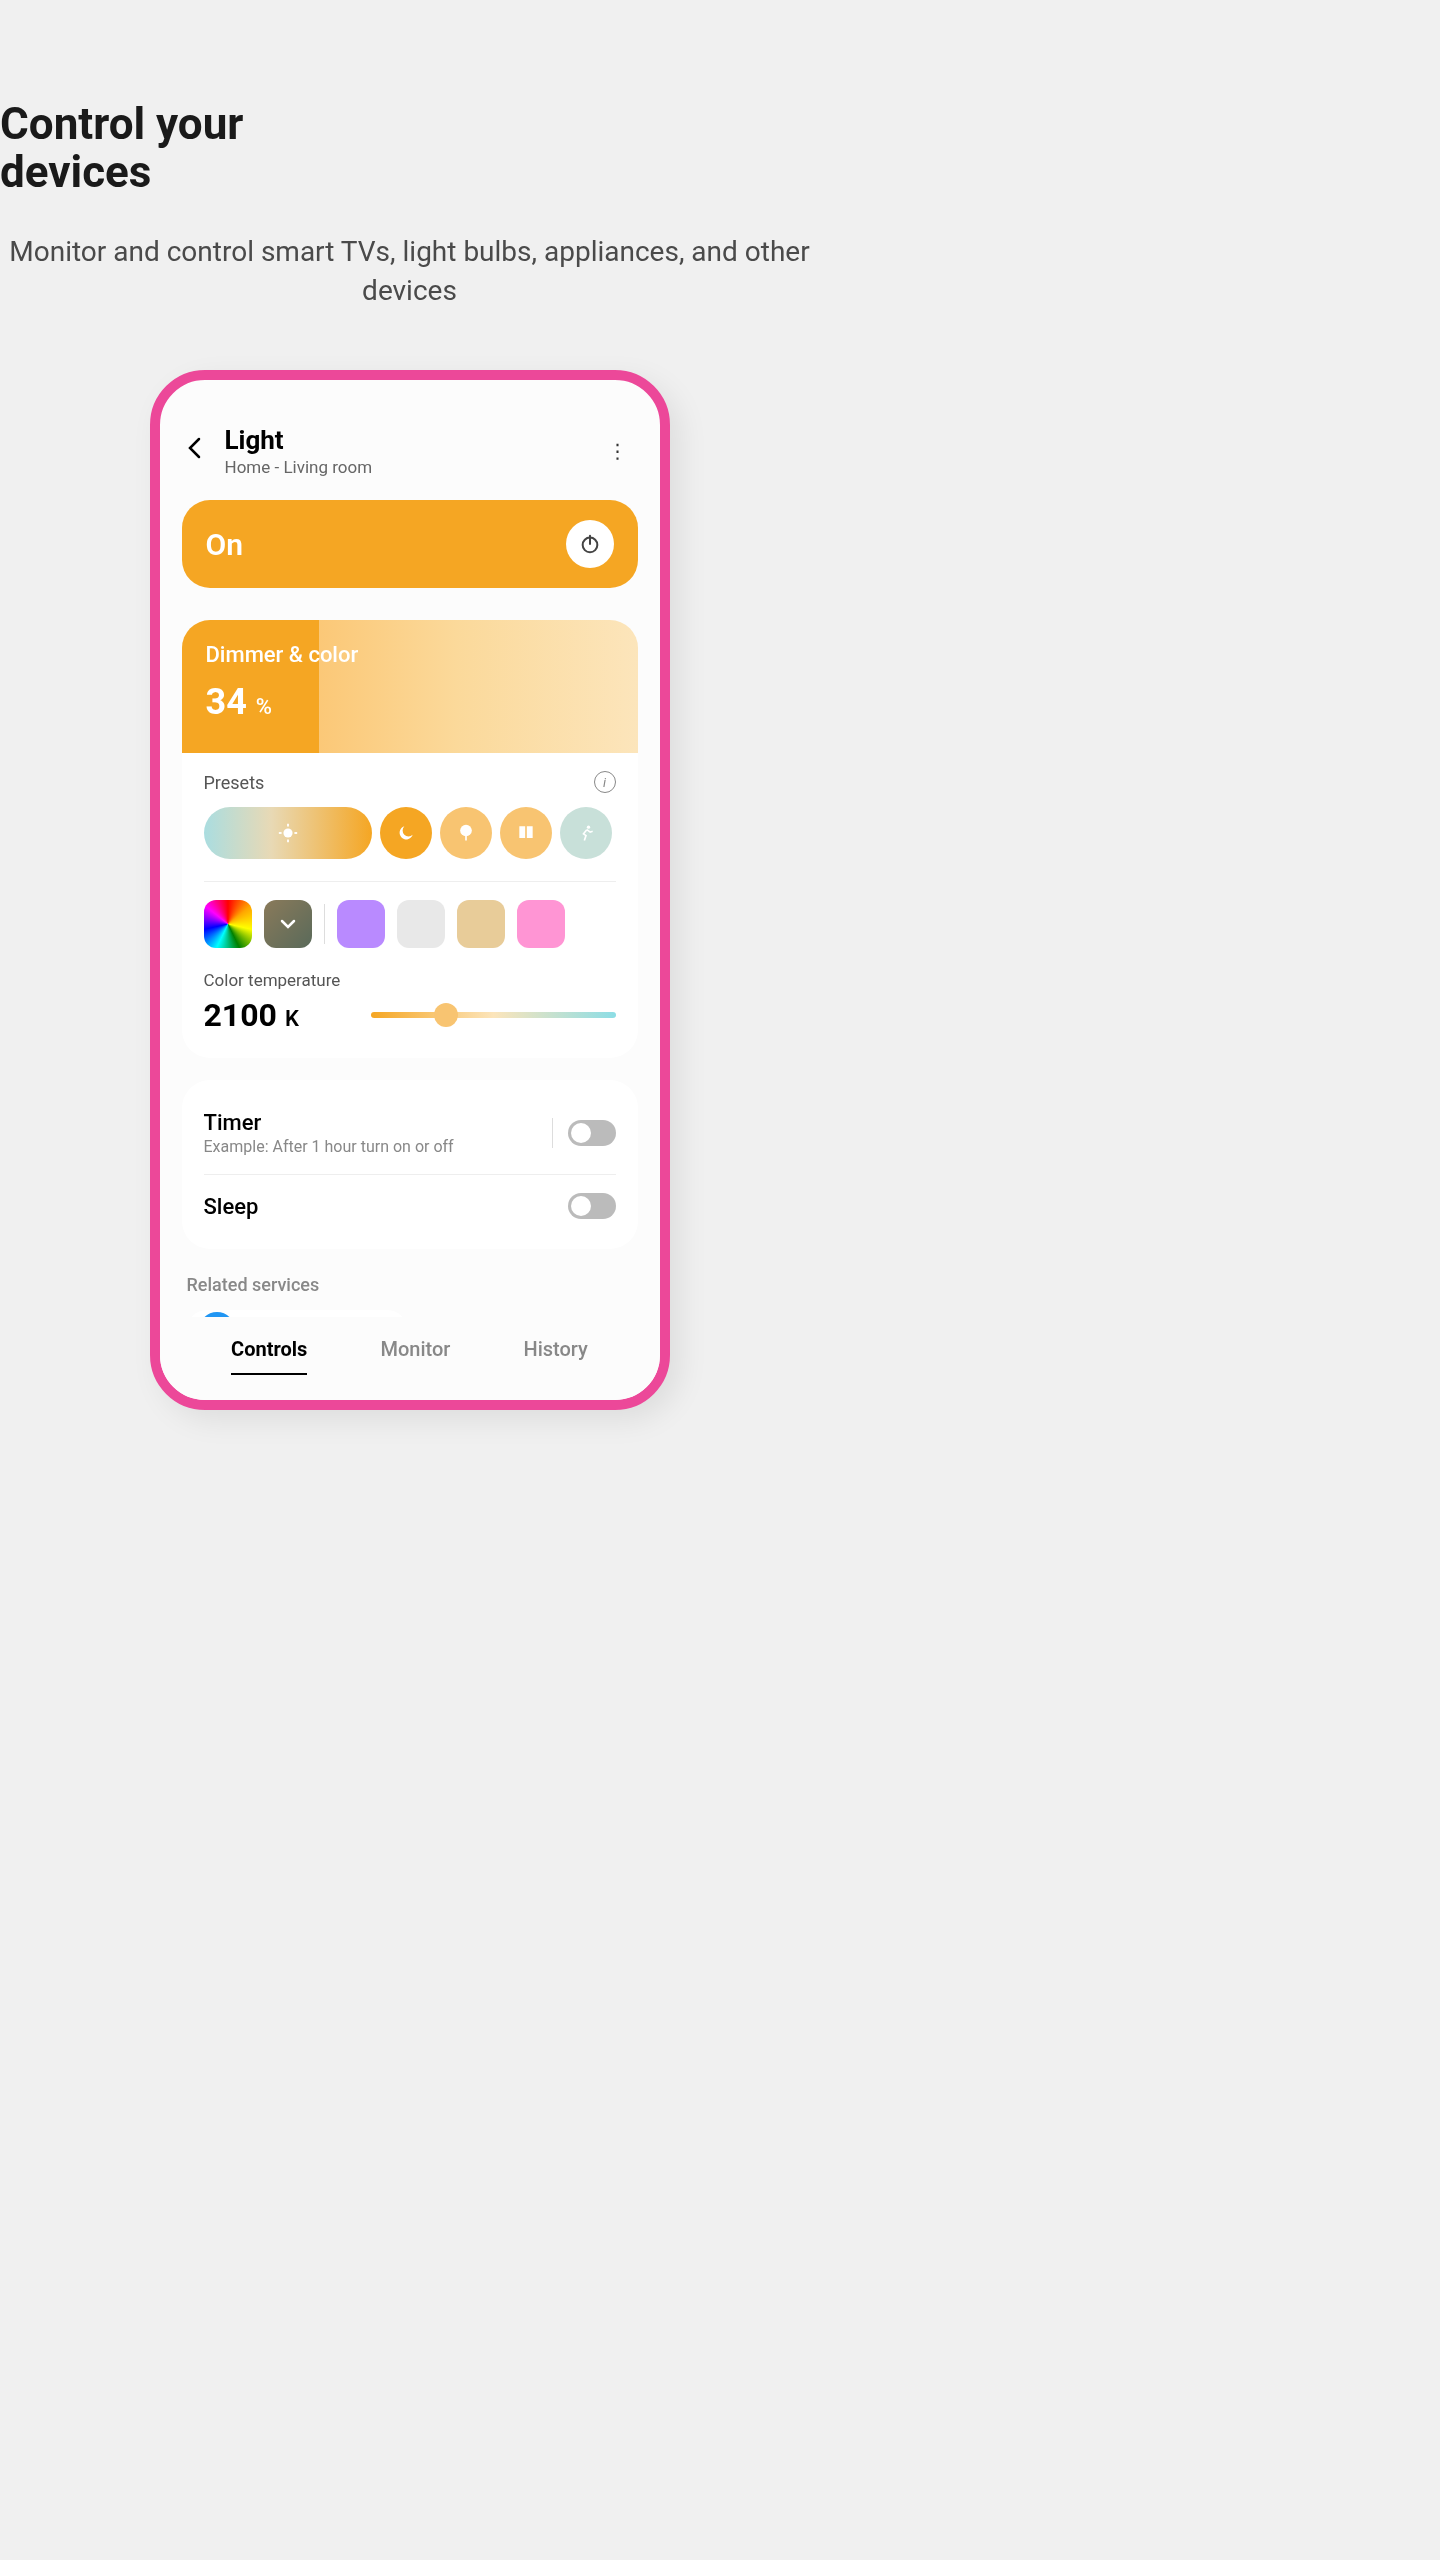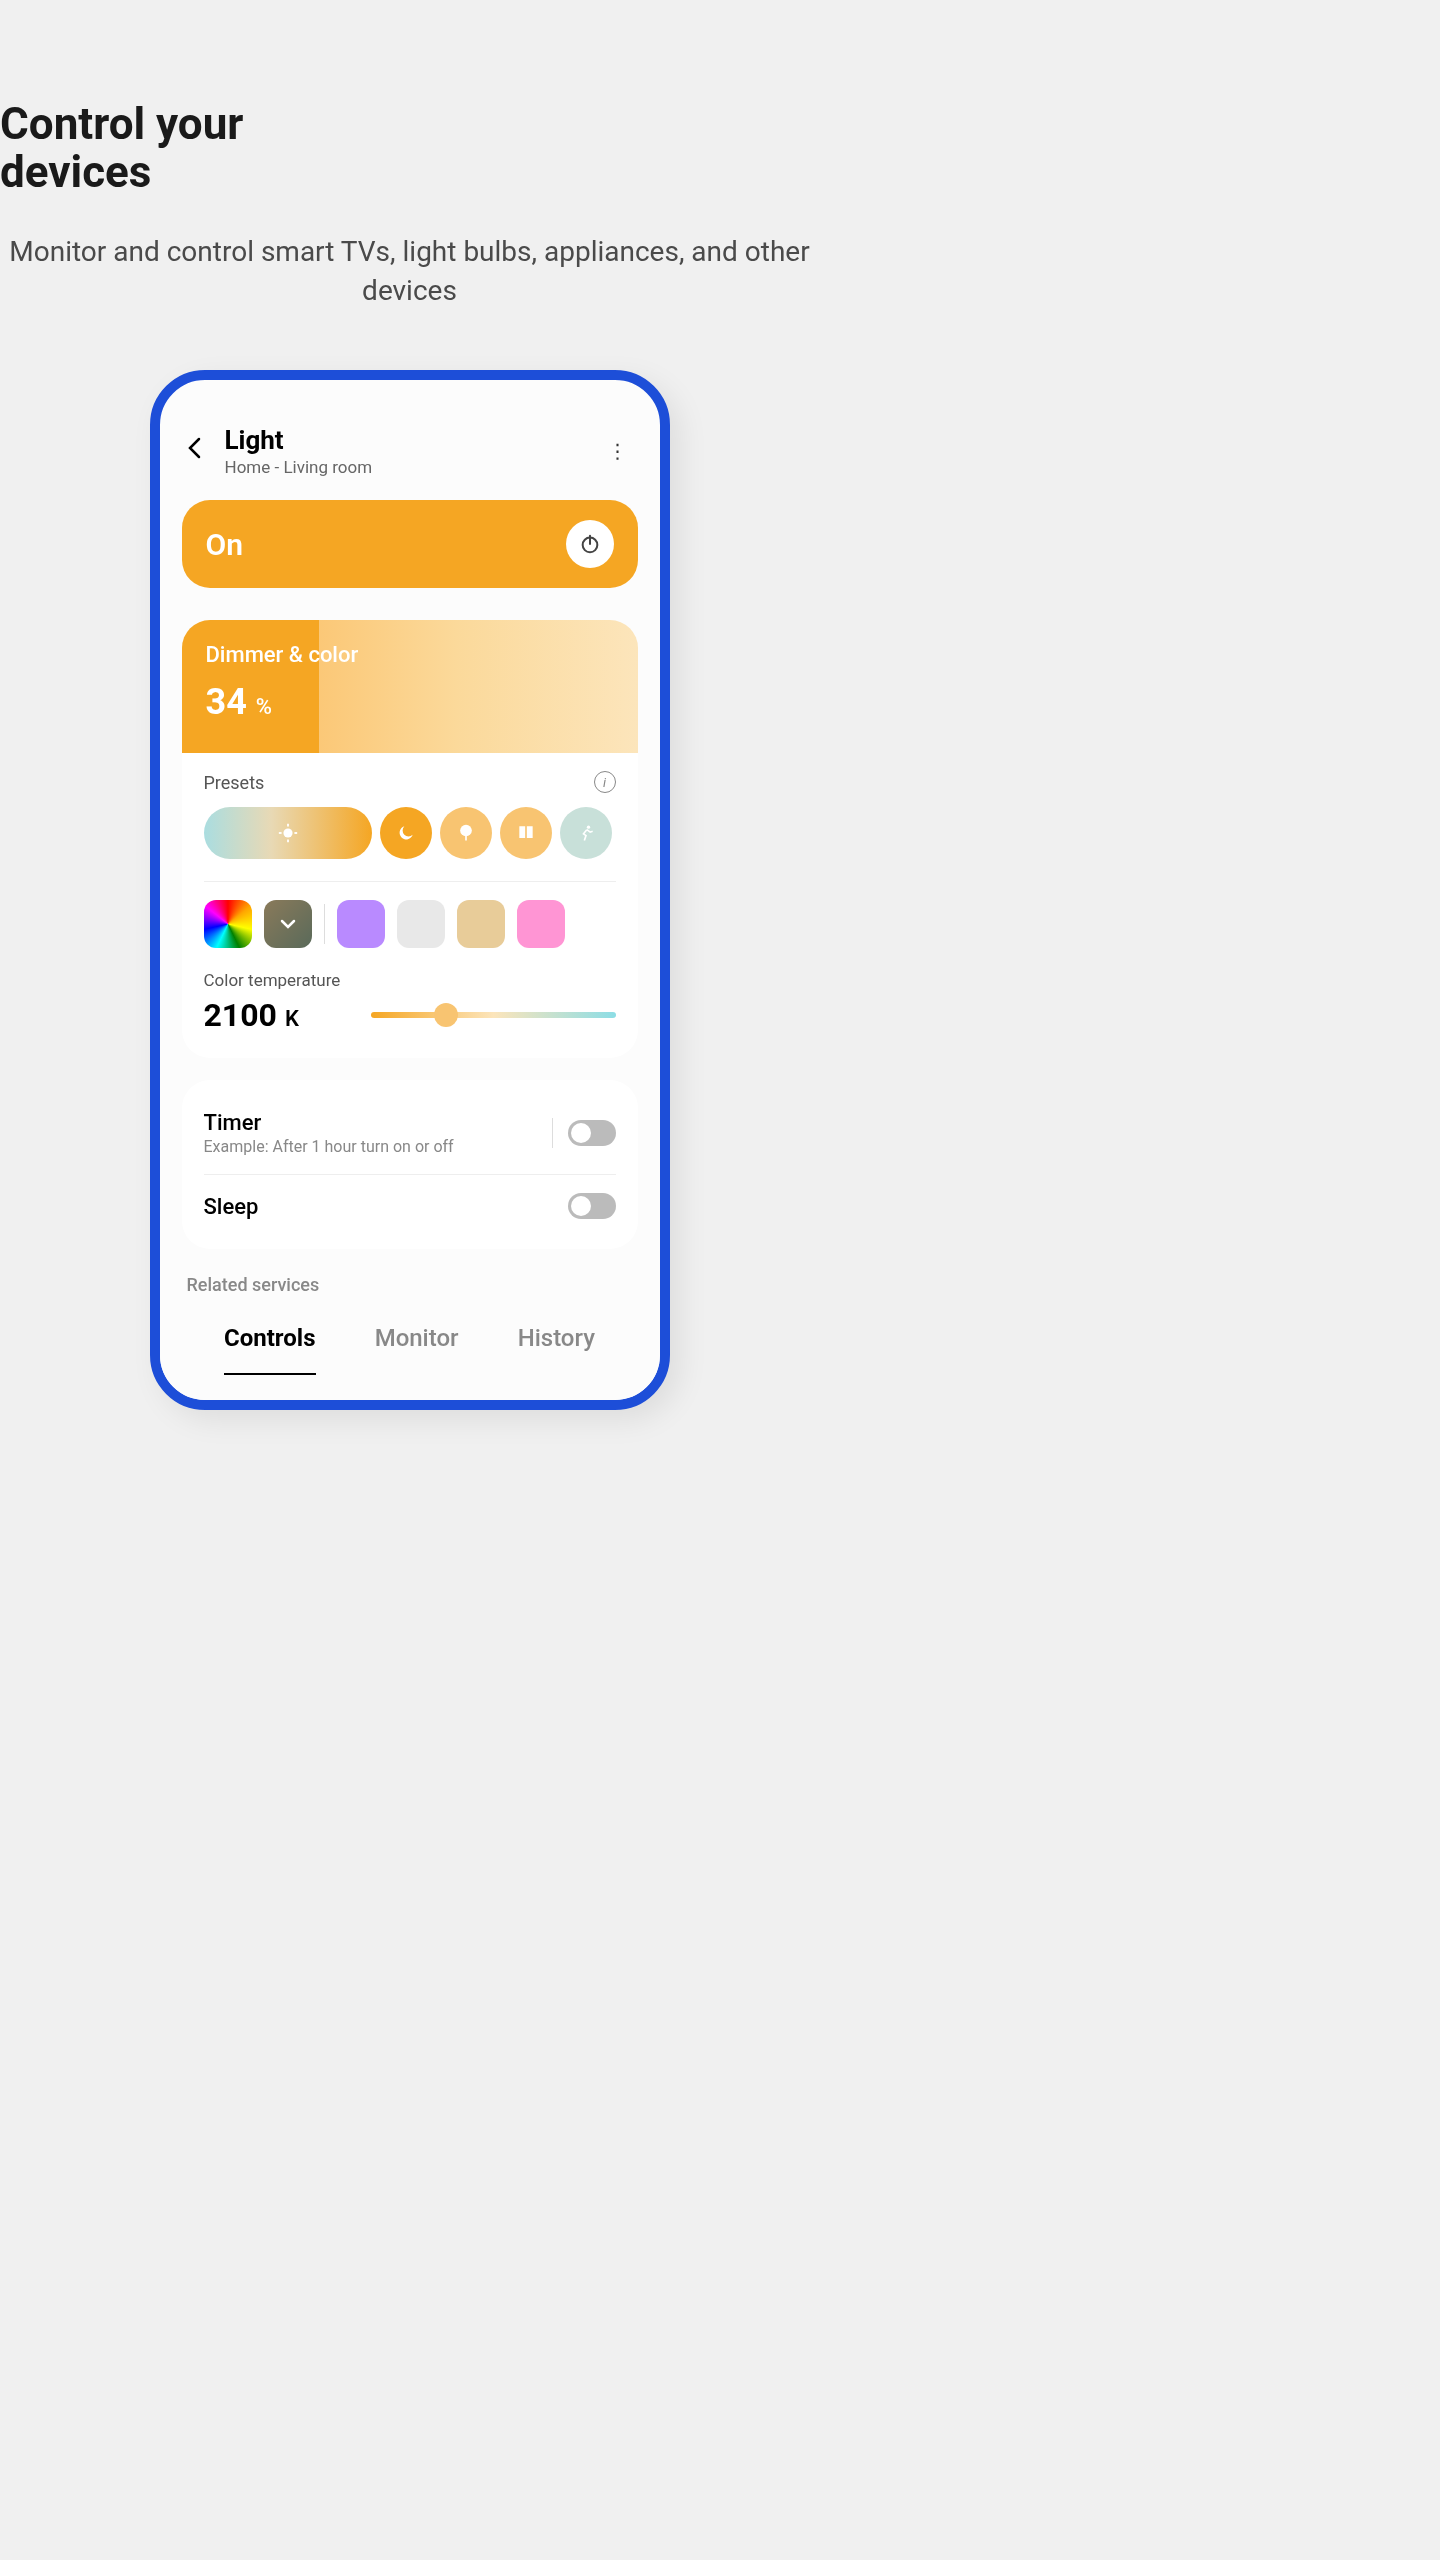--- a/index.html
+++ b/index.html
@@ -23,21 +23,21 @@
       color: #4a4a4a;
       text-align: center;
       margin-top: 35px;
       line-height: 1.4;
       font-weight: 400;
     }
     .phone-frame {
       width: 520px;
       height: 1040px;
       margin: 60px auto 0;
-      border: 10px solid #1d4ed8;
+      border: 10px solid #ec4899;
       border-radius: 55px;
       background: #fcfcfc;
       overflow: hidden;
       box-shadow: 10px 10px 30px rgba(0,0,0,0.08);
       position: relative;
     }
     .phone-inner {
       padding: 45px 22px 0;
       height: 100%;
       overflow: hidden;
@@ -336,25 +336,25 @@
       position: absolute;
       bottom: 0;
       left: 0;
       right: 0;
       background: #fcfcfc;
       display: flex;
       justify-content: space-around;
       padding: 20px 35px 25px;
     }
     .tab {
-      font-size: 24px;
+      font-size: 20px;
       color: #888;
       font-weight: 500;
       cursor: pointer;
-      padding-bottom: 21px;
+      padding-bottom: 12px;
     }
     .tab.active {
       color: #000;
       font-weight: 700;
       border-bottom: 2px solid #000;
     }
   </style>
 </head>
 <body>
 

